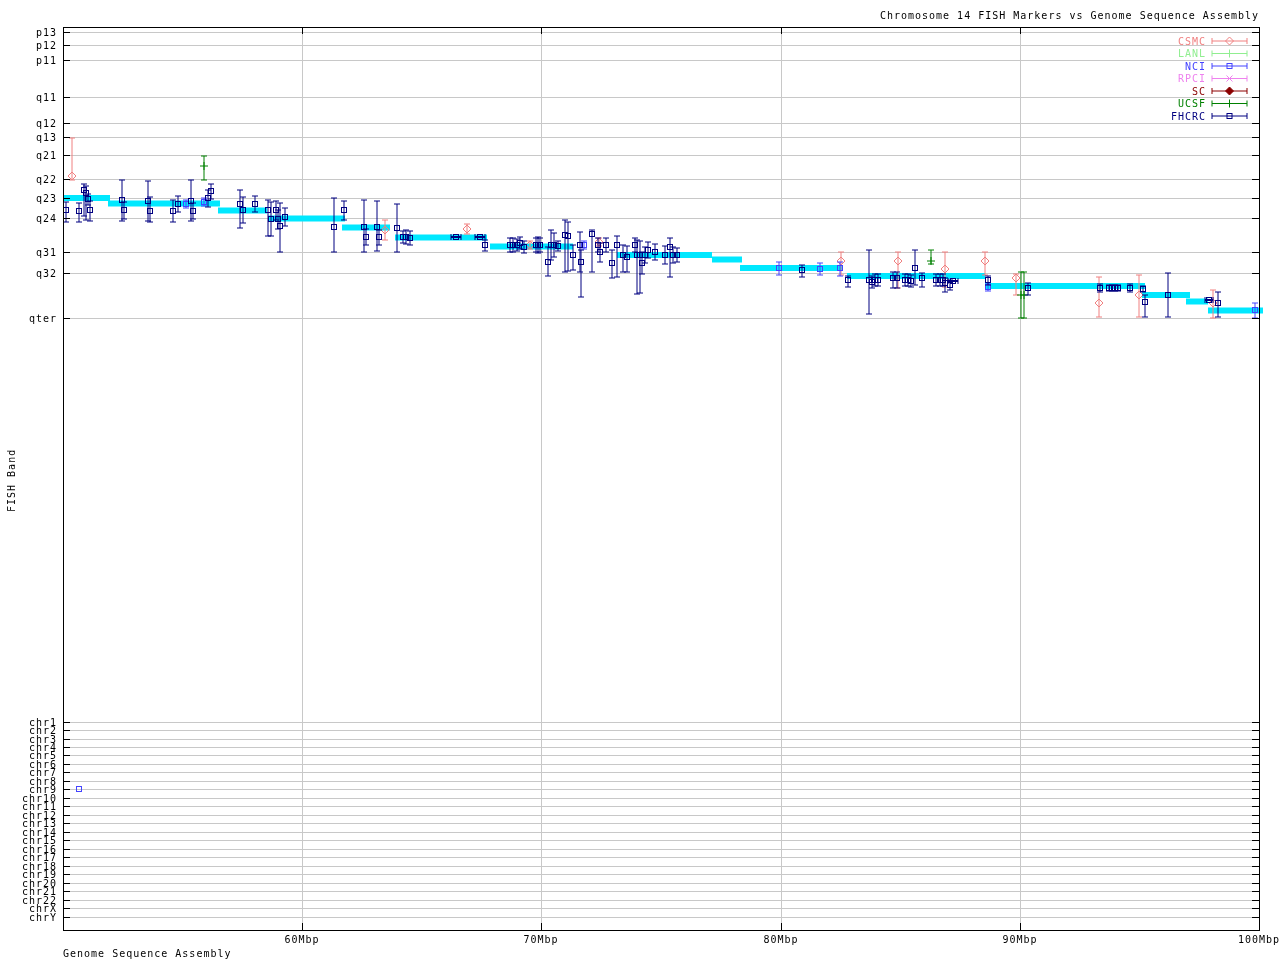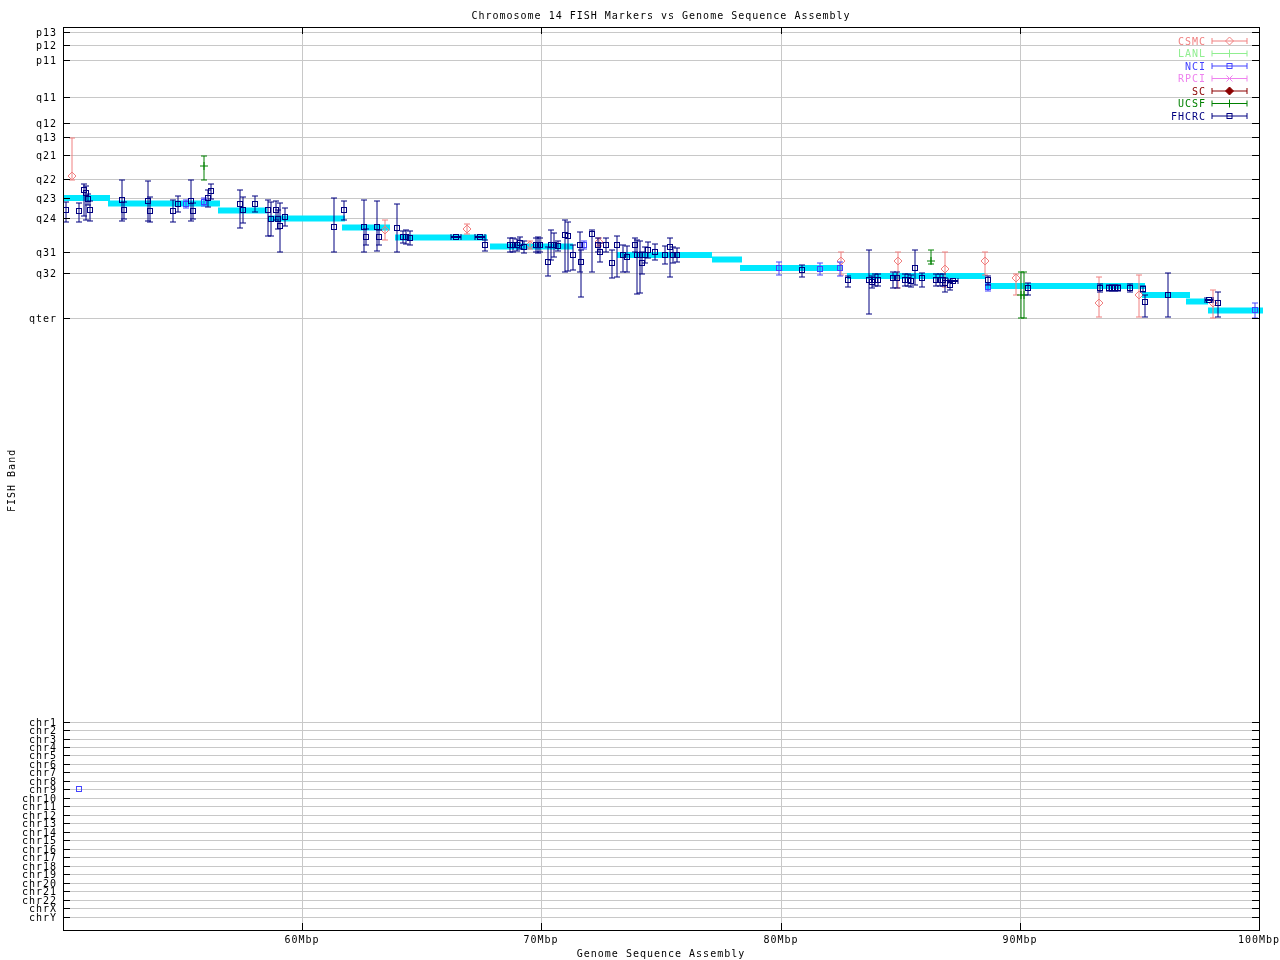--- a/index.html
+++ b/index.html
@@ -1,21 +1,21 @@
 <!DOCTYPE html>
 <html><head>
 <meta charset="utf-8">
 <style>
   html,body{margin:0;padding:0;background:#ffffff;}
   #page{position:relative;width:1280px;height:960px;background:#ffffff;overflow:hidden;
         font-family:"DejaVu Sans Mono", monospace;}
   #chart{position:absolute;left:0;top:0;}
   .txt{position:absolute;font-size:10px;color:#000;letter-spacing:1px;white-space:pre;}
-  #title-div{left:63px;top:10px;width:1196px;text-align:center;}
-  #xlabel-div{left:63px;top:948px;width:1196px;text-align:center;}
+  #title-div{left:63px;top:10px;width:1196px;text-align:right;}
+  #xlabel-div{left:63px;top:948px;width:1196px;}
   #ylabel-div{left:6px;top:512px;transform:rotate(-90deg);transform-origin:left top;}
 </style>
 </head>
 <body>
 
 <div id="page">
   <svg id="chart" width="1280" height="960" viewBox="0 0 1280 960">
       <g shape-rendering="crispEdges">
         <line x1="302" y1="27" x2="302" y2="930" stroke="#c8c8c8" stroke-width="1"></line>
         <line x1="541" y1="27" x2="541" y2="930" stroke="#c8c8c8" stroke-width="1"></line>

